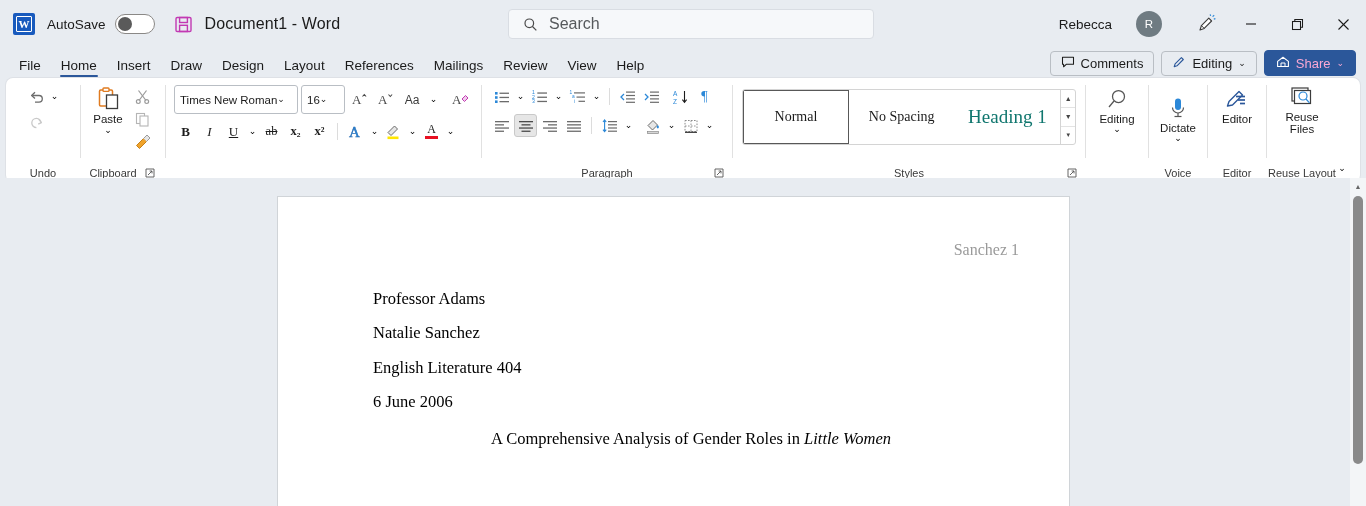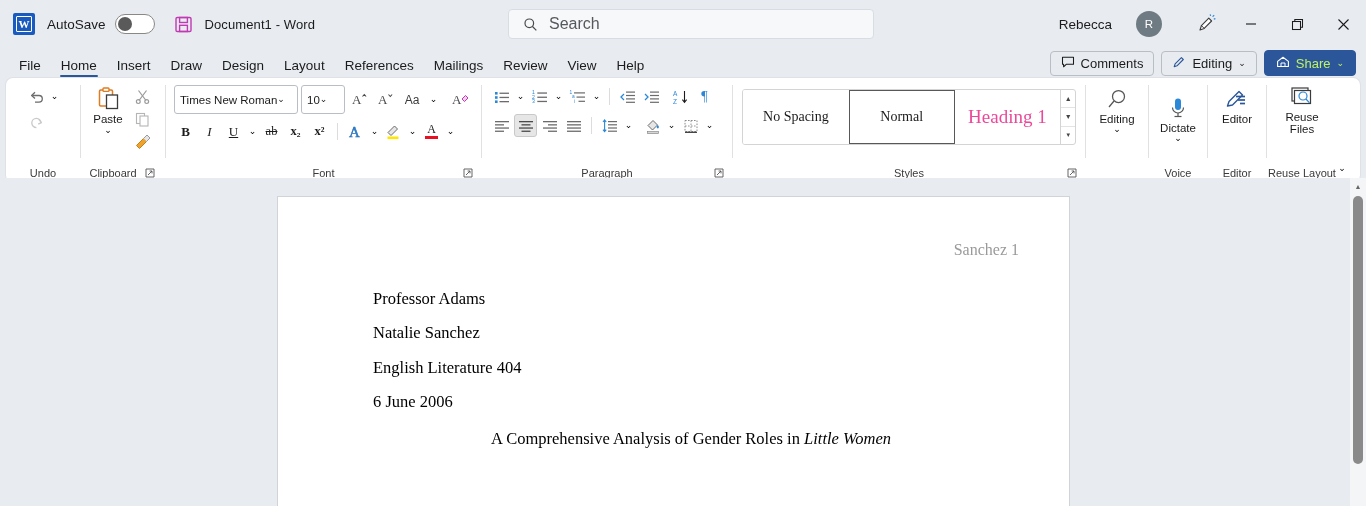--- a/index.html
+++ b/index.html
@@ -36,21 +36,21 @@
     width: 40px; height: 20px; border-radius: 10px;
     background: #ffffff; border: 1px solid #8a8886;
     position: relative; cursor: pointer;
   }
   .toggle .knob {
     position: absolute; left: 2px; top: 2px;
     width: 14px; height: 14px; border-radius: 50%;
     background: #5a5a5a;
   }
   .save-icon { margin-left: 19px; margin-right: 12px; display:flex; }
-  .doc-title { font-size: 13px; color: #1b1b1b; letter-spacing: .1px; }
+  .doc-title { font-size: 16px; color: #1b1b1b; letter-spacing: .1px; }
 
   .searchbox {
     position: absolute; left: 508px; top: 9px;
     width: 366px; height: 30px;
     background: #f6f8fa; border: 1px solid #d9dde3; border-radius: 4px;
     display: flex; align-items: center; cursor: text;
   }
   .searchbox .mag { margin-left: 14px; margin-right: 11px; display:flex;}
   .searchbox .ph { font-size: 16px; color: #56595c; }
 
@@ -91,21 +91,21 @@
   }
   .tabstrip-right {
     position: absolute; right: 10px; bottom: 2px; display: flex; align-items: center; gap: 7px;
   }
   .pillbtn {
     height: 25px; border: 1px solid #b9bec4; border-radius: 4px; background: #e8ecf1;
     display: flex; align-items: center; gap: 6px; padding: 0 10px;
     font-size: 13px; color: #1b1b1b; cursor: pointer;
   }
   .pillbtn.share {
-    background: #2b579a; border-color: #2b579a; color: #bef264; padding: 12px 11px;
+    background: #2b579a; border-color: #2b579a; color: #f9a8d4; padding: 12px 11px;
   }
   .caret { font-size: 9px; line-height: 1; }
 
   
   .ribbon {
     position: relative;
     margin: 0 6px 0 6px;
     height: 104px;
     background: #ffffff;
     border-radius: 7px;
@@ -148,21 +148,21 @@
   .stylegallery {
     display:flex; align-items:center; border:1px solid #d4d4d4; border-radius:3px;
     height: 56px; background:#fff; overflow:hidden;
   }
   .stylecard {
     width: 108px; height: 100%; display:flex; align-items:center; justify-content:center;
     cursor: pointer; background: #fff; font-family:"Liberation Serif", serif;
   }
   .stylecard.sel { border: 1.5px solid #585858; }
   .stylecard .t { font-size: 14px; color:#1b1b1b; }
-  .stylecard .t.h1 { font-size: 19px; color: #ec4899; }
+  .stylecard .t.h1 { font-size: 19px; color: #0f766e; }
   .stylescroll { width: 15px; height:100%; display:flex; flex-direction:column; border-left:1px solid #d4d4d4;}
   .stylescroll div {
     flex:1; display:flex; align-items:center; justify-content:center; cursor:pointer;
     font-size: 7px; color:#444; border-bottom:1px solid #e3e3e3;
   }
   .stylescroll div:last-child{border-bottom:none;}
 
   .collapse-ribbon {
     position: absolute; right: 7px; bottom: 4px; width: 22px; height: 20px;
     display:flex; align-items:center; justify-content:center; cursor:pointer; border-radius:3px;
@@ -397,21 +397,21 @@
     <div class="gsep"></div>
 
     <div class="group" style="width:315px;">
       <div class="gbody" style="flex-direction:column; padding-left:8px; padding-top:7px;">
         <div style="display:flex; align-items:center; gap:3px;">
           <div class="combo" style="width:124px;">
             <span>Times New Roman</span>
             <span class="caret">⌄</span>
           </div>
           <div class="combo" style="width:44px;">
-            <span>10</span>
+            <span>16</span>
             <span class="caret">⌄</span>
           </div>
           <div class="smallbtn">
             <svg width="19" height="19" viewBox="0 0 19 19">
                 <text x="2" y="14" font-family="Liberation Serif, serif" font-size="13" fill="#4a4a4a">A</text>
                 <path d="M12.5 6.5 L14.3 4.5 L16.1 6.5" fill="none" stroke="#4a4a4a" stroke-width="1.1"></path>
               </svg>
           </div>
           <div class="smallbtn">
             <svg width="19" height="19" viewBox="0 0 19 19">
@@ -478,29 +478,20 @@
             </div>
 
           <div class="smallbtn" style="flex-direction:column;">
             <span style="font-size:12px; font-family:'Liberation Serif',serif; color:#1b1b1b; line-height:11px;">A</span>
             <span style="width:13px; height:3.4px; background:#e81123; margin-top:1px;"></span>
           </div>
           <div class="dd">
               <span class="caret">⌄</span>
             </div>
         </div>
-      </div>
-      <div class="glabel" style="justify-content:center;">
-        <span>Font</span>
-        <span class="dialoglauncher" style="position:absolute; right:6px;">
-          <svg width="10" height="10" viewBox="0 0 10 10">
-              <path d="M1 1 H9 V9 H1 Z" fill="none" stroke="#555" stroke-width=".9"></path>
-              <path d="M3 7 L7 3 M7 3 H4.6 M7 3 V5.4" stroke="#555" stroke-width=".9" fill="none"></path>
-            </svg>
-        </span>
       </div>
     </div>
 
     <div class="gsep"></div>
 
     <div class="group" style="width:250px;">
       <div class="gbody" style="flex-direction:column; padding-left:8px; padding-top:7px;">
         <div style="display:flex; align-items:center; gap:1px;">
           <div class="smallbtn">
             <svg width="18" height="18" viewBox="0 0 18 18">
@@ -659,25 +650,25 @@
             </svg>
         </span>
       </div>
     </div>
 
     <div class="gsep"></div>
 
     <div class="group" style="width:352px;">
       <div class="gbody" style="padding-left:9px; padding-top:11px;">
         <div class="stylegallery" style="width:334px;">
+          <div class="stylecard sel">
+            <span class="t">Normal</span>
+          </div>
           <div class="stylecard">
             <span class="t">No Spacing</span>
-          </div>
-          <div class="stylecard sel">
-            <span class="t">Normal</span>
           </div>
           <div class="stylecard">
             <span class="t h1">Heading 1</span>
           </div>
           <div class="stylescroll" style="margin-left:auto;">
             <div>▲</div>
             <div>▼</div>
             <div>▾</div>
           </div>
         </div>

